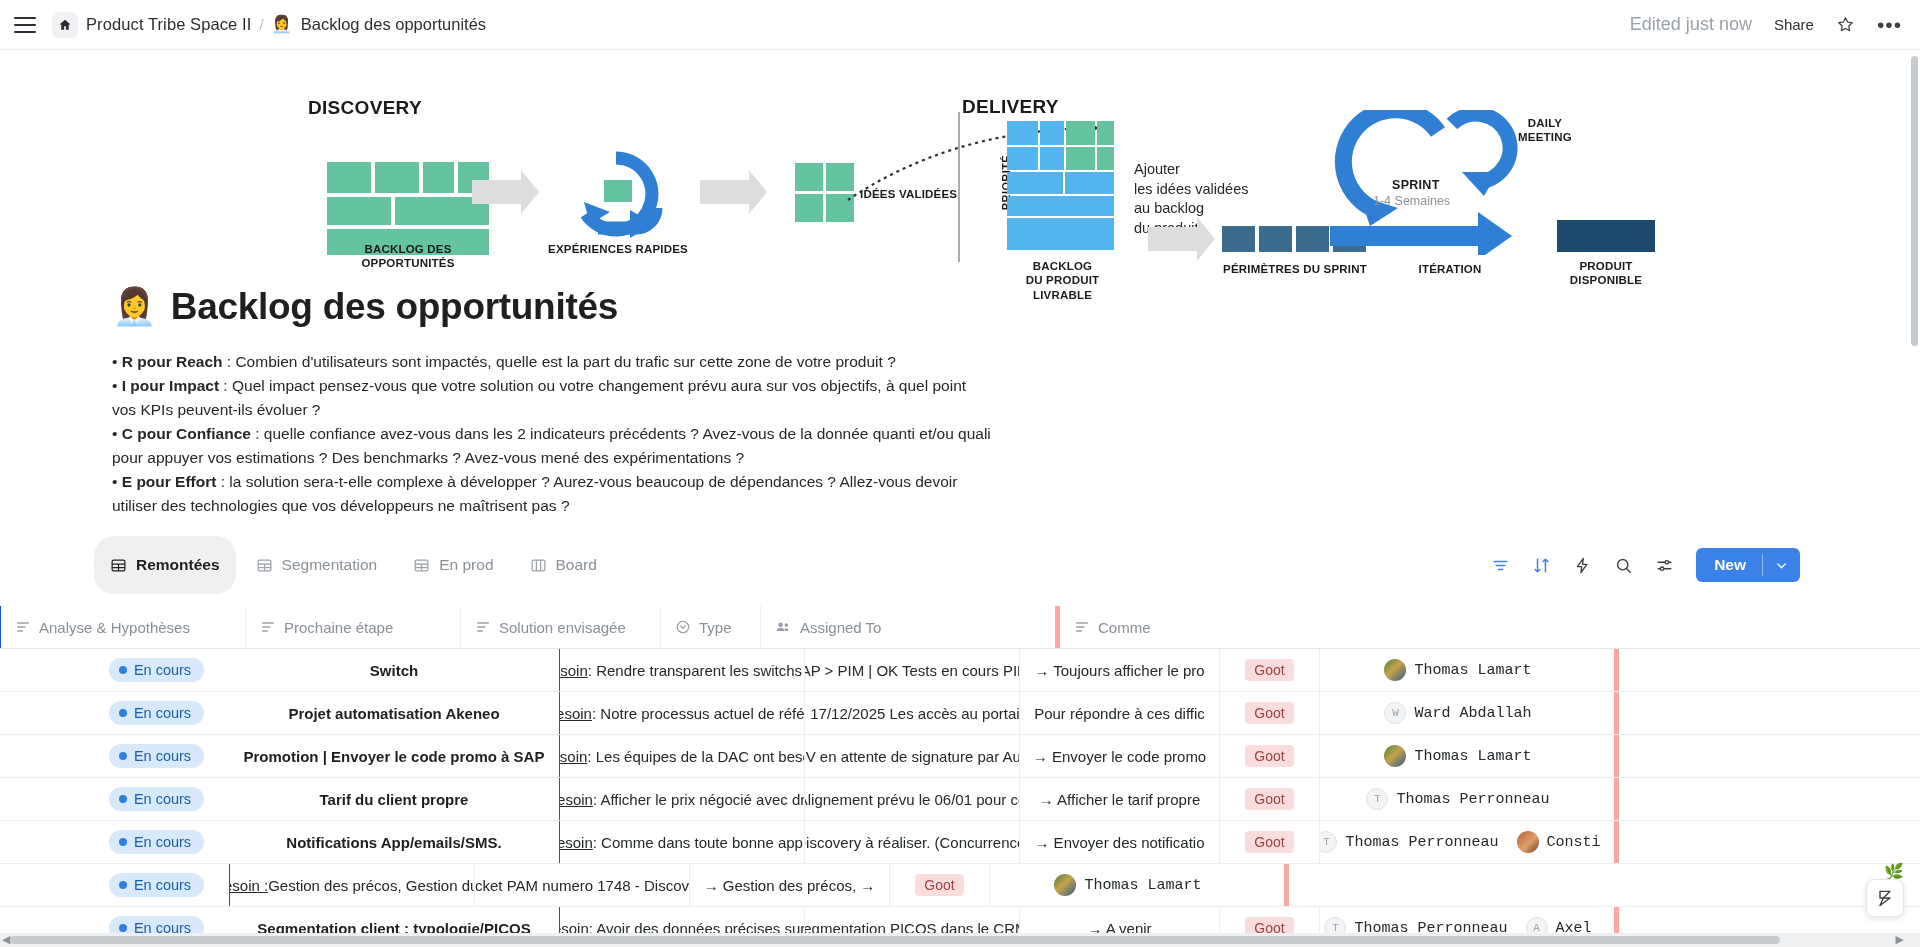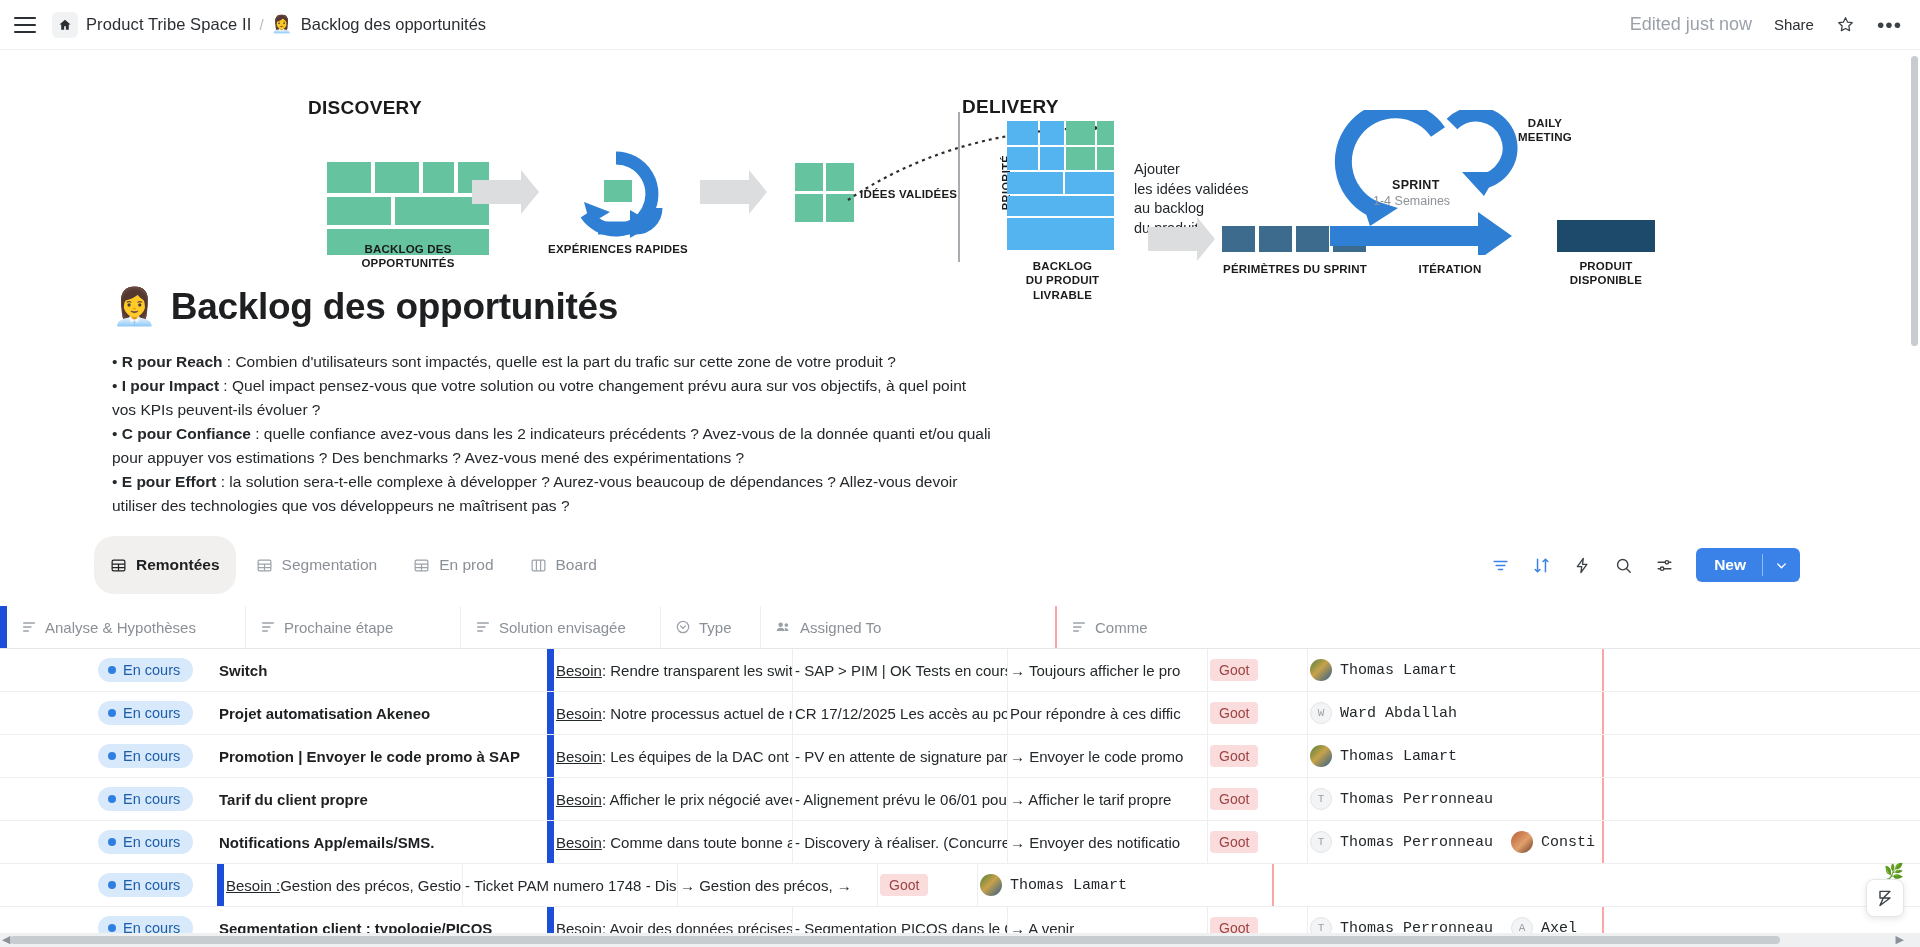--- a/index.html
+++ b/index.html
@@ -99,30 +99,30 @@
   .new-btn .chev { padding: 8px 12px; display:flex; align-items:center; }
 
   
   .tbl { margin-top: 12px; width: 1920px; }
   .trow { display: flex; align-items: stretch; border-bottom: 1px solid #eceef0; }
   .thead { border-bottom: 1px solid #e4e7ea; }
   .th {
     display: flex; align-items: center; gap: 8px; color: #8a9097; font-size: 15px;
     padding: 10px 14px; height: 42px; flex: none;
   }
-  .td { padding: 0 2px; display: flex; align-items: center; height: 42px; flex: none;
-        font-size: 15px; color: #23282b; overflow: hidden; white-space: nowrap; }
+  .td { padding: 0 14px; display: flex; align-items: center; height: 42px; flex: none;
+        font-size: 15px; color: #23282b; overflow: hidden; white-space: nowrap; justify-content: center; }
   .c-statut { width: 117px; padding-left: 98px; box-sizing: content-box; }
   .c-opp    { width: 330px; }
-  .c-ana    { width: 245px; border-left: 7px solid #1d4ed8; }
+  .c-ana    { width: 245px; border-left: 1px solid #1d4ed8; }
   .c-proc   { width: 215px; border-left: 1px solid #eceef0;}
   .c-sol    { width: 200px; border-left: 1px solid #eceef0;}
   .c-type   { width: 100px; border-left: 1px solid #eceef0;}
   .c-assign { width: 295px; border-left: 1px solid #eceef0;}
-  .c-comm   { width: 250px; border-left: 2px solid #fca5a5;}
+  .c-comm   { width: 250px; border-left: 5px solid #fca5a5;}
   .pill {
     display: inline-flex; align-items: center; gap: 7px; background: #d7e9fb; color: #1d5ea8;
     border-radius: 14px; padding: 4px 13px 4px 10px; font-size: 14.5px;
   }
   .dot { width: 8px; height: 8px; border-radius: 50%; background: #2f7fe0; }
   .bold-cell { font-weight: 600; color:#1d1f21; }
   .besoin { text-decoration: underline; }
   .tag { background: #fadcdc; color: #9c4444; border-radius: 4px; padding: 3px 9px; font-size: 14px; }
   .avat { width: 22px; height: 22px; border-radius: 50%; display: inline-flex;
           align-items: center; justify-content: center; font-size: 11px; color: #fff; margin-right: 8px; flex: none;}

